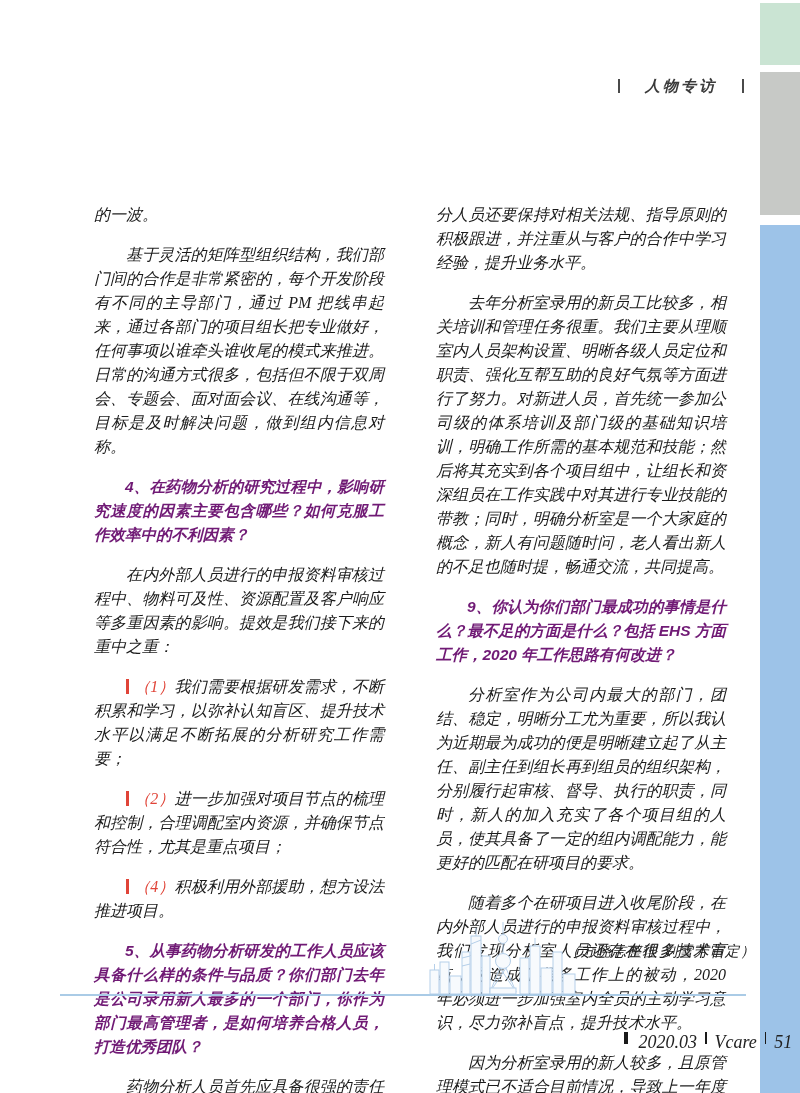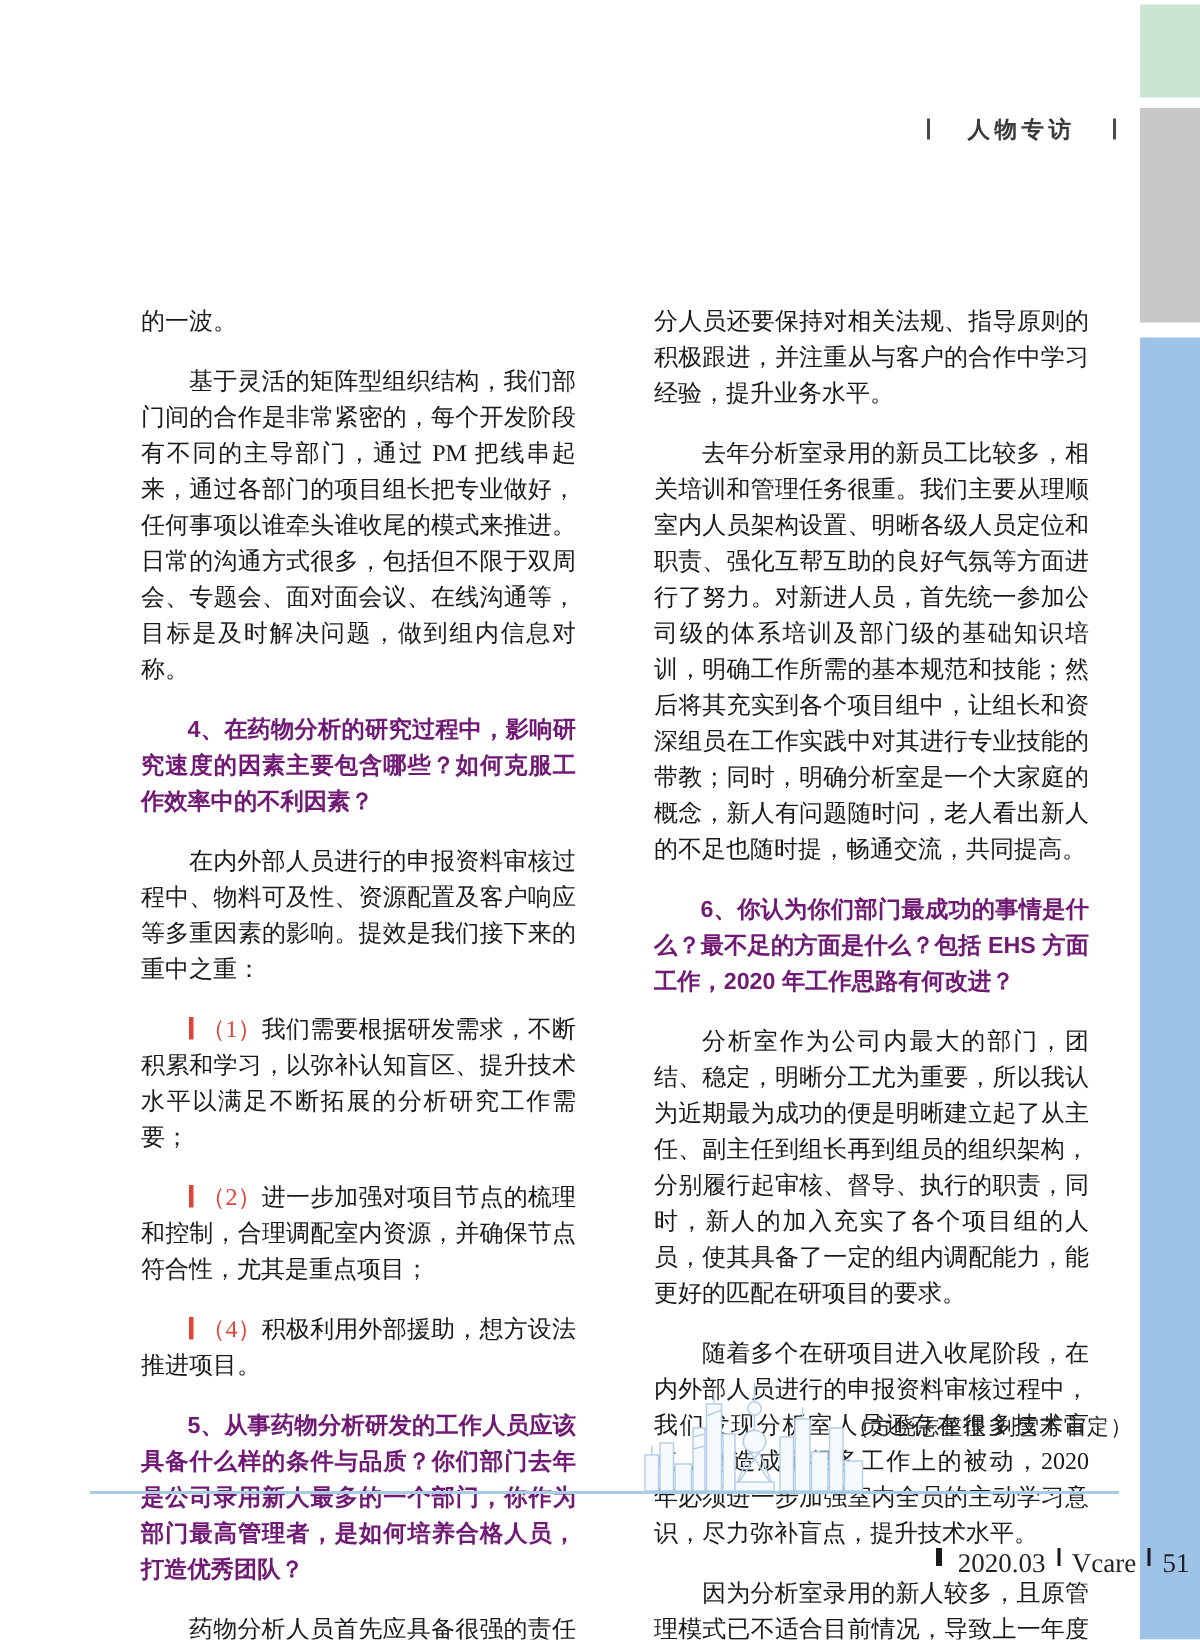--- a/index.html
+++ b/index.html
@@ -3,20 +3,21 @@
 <meta charset="utf-8">
 <style>
   html,body{margin:0;padding:0;}
   body{
     width:800px;height:1093px;background:#fafafa;
     font-family:"Liberation Serif","DejaVu Serif",serif;
   }
   .page{
     position:relative;width:800px;height:1093px;background:#ffffff;overflow:hidden;
     color:#1a1a1a;
+    font-style:italic;
   }
 
   
   .header{
     position:absolute;left:618px;top:76px;width:126px;height:20px;
     display:flex;align-items:center;justify-content:space-between;
   }
   .header .vbar{width:2px;height:14px;background:#4a4a4a;}
   .header .title{
     font-family:"Liberation Sans","DejaVu Sans",sans-serif;
@@ -93,21 +94,21 @@
     <p class="list-item"><span class="red-bar"></span><span class="marker">（4）</span><span>积极利用外部援助，想方设法推进项目。</span></p>
 
     <p class="question">5、从事药物分析研发的工作人员应该具备什么样的条件与品质？你们部门去年是公司录用新人最多的一个部门，你作为部门最高管理者，是如何培养合格人员，打造优秀团队？</p>
     <p class="indent">药物分析人员首先应具备很强的责任心，因为我们是所有研发试验数据的最主要来源，检测数据的及时、可靠是关系到整个项目进展的关键，分析人员是检测数据的第一责任人，必须以极高的责任心投入到检测与数据处理、核对等极其细致的工作中去；其次，药分人员还应具备持续学习和积累的能力，以不断提升自己对检测结果中异常情况的敏感度，能在第一时间识别数据中体现出的异常趋势并及时反馈，令整个项目少走弯路；此外，药分人员应具备良好的沟通能力，以利于我们在工作中与对接的内外单位进行及时有效交流和沟通；最后，药</p>
   </div>
 
   <div class="col right">
     <p>分人员还要保持对相关法规、指导原则的积极跟进，并注重从与客户的合作中学习经验，提升业务水平。</p>
     <p class="indent">去年分析室录用的新员工比较多，相关培训和管理任务很重。我们主要从理顺室内人员架构设置、明晰各级人员定位和职责、强化互帮互助的良好气氛等方面进行了努力。对新进人员，首先统一参加公司级的体系培训及部门级的基础知识培训，明确工作所需的基本规范和技能；然后将其充实到各个项目组中，让组长和资深组员在工作实践中对其进行专业技能的带教；同时，明确分析室是一个大家庭的概念，新人有问题随时问，老人看出新人的不足也随时提，畅通交流，共同提高。</p>
 
-    <p class="question">6、你认为你们部门最成功的事情是什么？最不足的方面是什么？包括 EHS 方面工作，2020 年工作思路有何改进？</p>
+    <p class="question">9、你认为你们部门最成功的事情是什么？最不足的方面是什么？包括 EHS 方面工作，2020 年工作思路有何改进？</p>
     <p class="indent">分析室作为公司内最大的部门，团结、稳定，明晰分工尤为重要，所以我认为近期最为成功的便是明晰建立起了从主任、副主任到组长再到组员的组织架构，分别履行起审核、督导、执行的职责，同时，新人的加入充实了各个项目组的人员，使其具备了一定的组内调配能力，能更好的匹配在研项目的要求。</p>
     <p class="indent">随着多个在研项目进入收尾阶段，在内外部人员进行的申报资料审核过程中，我们发现分析室人员还存在很多技术盲点，这造成了很多工作上的被动，2020 年必须进一步加强室内全员的主动学习意识，尽力弥补盲点，提升技术水平。</p>
     <p class="indent">因为分析室录用的新人较多，且原管理模式已不适合目前情况，导致上一年度在 EHS 上扣分很多，在年末，我们调整了分析室 EHS 管理班子及人员分工，相信新一年里能有所改善。</p>
   </div>
 
   <svg class="skyline" width="150" height="74" viewBox="0 0 150 74">
     <g stroke="#b5cfe9" stroke-width="1" fill="#f7fafd">
       <line x1="0" y1="72.5" x2="150" y2="72.5"></line>
       <rect x="2" y="48" width="9" height="24"></rect>
       <line x1="6.5" y1="48" x2="6.5" y2="42"></line>

